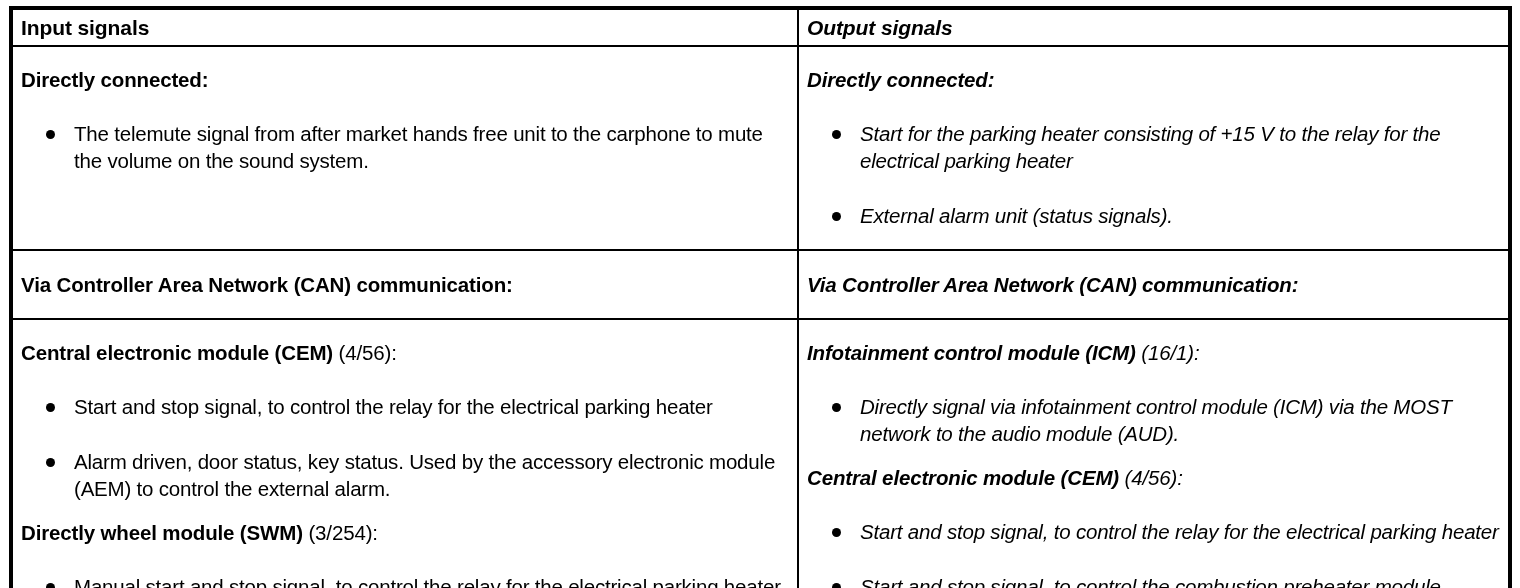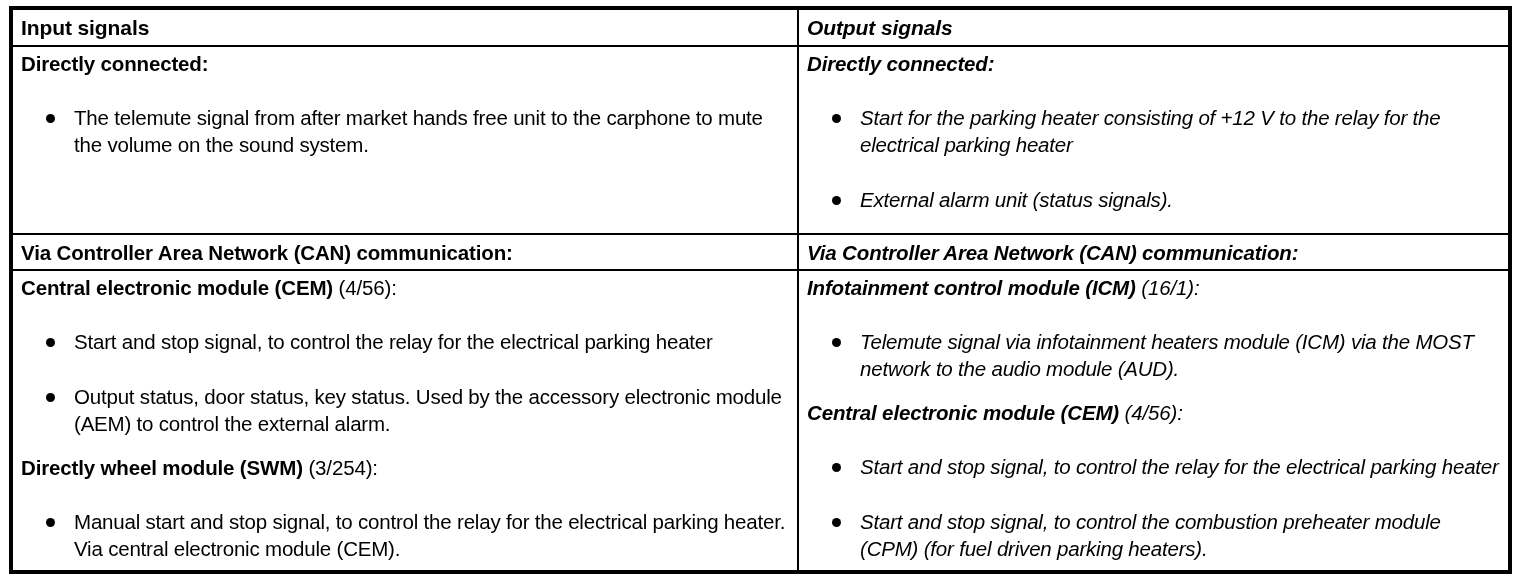--- a/index.html
+++ b/index.html
@@ -60,28 +60,29 @@
     letter-spacing: -0.1px;
   }
 
   
   .lead {
     font-weight: bold;
     font-size: 20.5px;
     line-height: 25px;
     letter-spacing: -0.15px;
     white-space: nowrap;
+    margin-top: 16px;
   }
   .lead .plain {
     font-weight: normal;
   }
 
   .can-cell .cell-inner {
     padding-top: 5px;
-    padding-bottom: 4px;
+    padding-bottom: 21px;
   }
 
   
   ul.bullets {
     list-style: none;
     margin: 13px 0 0 0;
     padding: 0;
   }
   ul.bullets.tight { margin-top: 12px; }
 
@@ -153,21 +154,21 @@
         </div>
       </td>
       <td class="col-right">
         <div class="cell-inner">
           <div class="lead">
             <span>Directly connected:</span>
           </div>
           <ul class="bullets">
             <li>
               <span class="dot"></span>
-              <span>Start for the parking heater consisting of +12 V to the relay for the electrical parking heater</span>
+              <span>Start for the parking heater consisting of +15 V to the relay for the electrical parking heater</span>
             </li>
             <li>
               <span class="dot"></span>
               <span>External alarm unit (status signals).</span>
             </li>
           </ul>
         </div>
       </td>
     </tr>
 
@@ -194,21 +195,21 @@
           <div class="lead">
             <span>Central electronic module (CEM)</span><span class="plain"> (4/56):</span>
           </div>
           <ul class="bullets">
             <li>
               <span class="dot"></span>
               <span>Start and stop signal, to control the relay for the electrical parking heater</span>
             </li>
             <li>
               <span class="dot"></span>
-              <span>Output status, door status, key status. Used by the accessory electronic module (AEM) to control the external alarm.</span>
+              <span>Alarm driven, door status, key status. Used by the accessory electronic module (AEM) to control the external alarm.</span>
             </li>
           </ul>
           <div class="subhead">
             <span>Directly wheel module (SWM)</span><span class="plain"> (3/254):</span>
           </div>
           <ul class="bullets tight">
             <li>
               <span class="dot"></span>
               <span>Manual start and stop signal, to control the relay for the electrical parking heater. Via central electronic module (CEM).</span>
             </li>
@@ -216,21 +217,21 @@
         </div>
       </td>
       <td class="col-right">
         <div class="cell-inner">
           <div class="lead">
             <span>Infotainment control module (ICM)</span><span class="plain"> (16/1):</span>
           </div>
           <ul class="bullets">
             <li>
               <span class="dot"></span>
-              <span>Telemute signal via infotainment heaters module (ICM) via the MOST network to the audio module (AUD).</span>
+              <span>Directly signal via infotainment control module (ICM) via the MOST network to the audio module (AUD).</span>
             </li>
           </ul>
           <div class="subhead">
             <span>Central electronic module (CEM)</span><span class="plain"> (4/56):</span>
           </div>
           <ul class="bullets tight">
             <li>
               <span class="dot"></span>
               <span>Start and stop signal, to control the relay for the electrical parking heater</span>
             </li>

